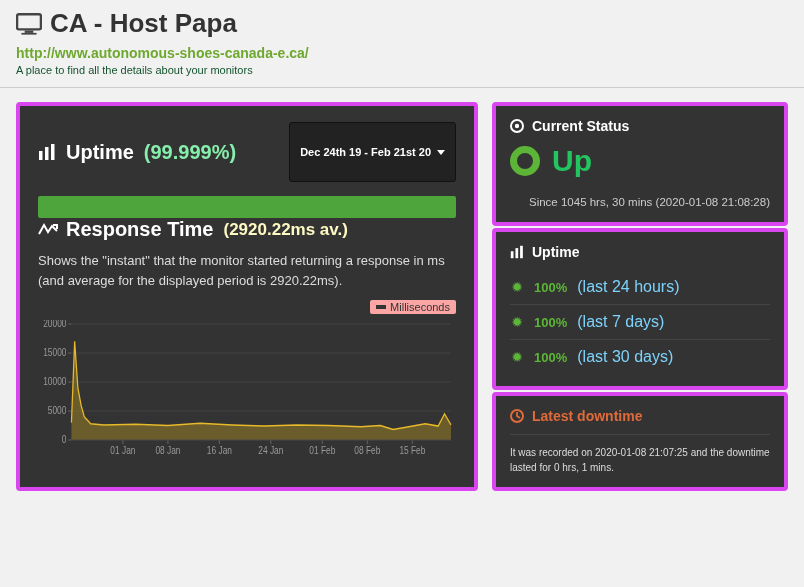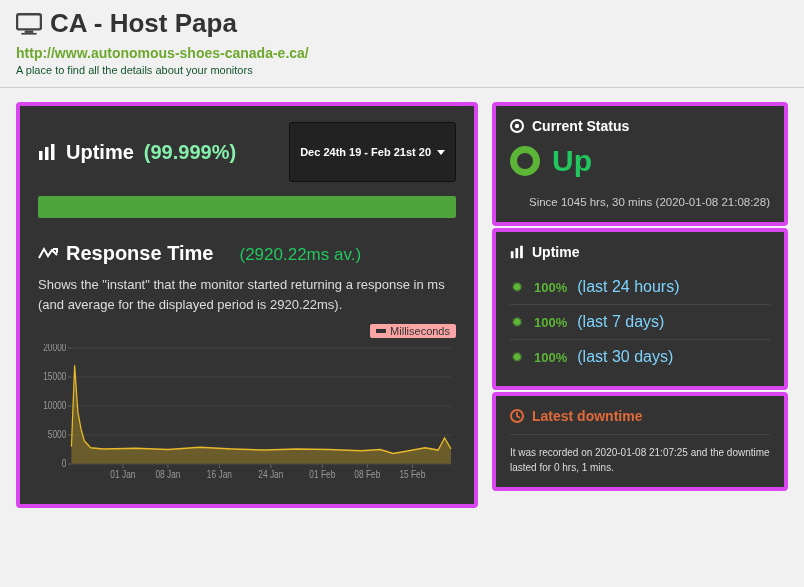--- a/index.html
+++ b/index.html
@@ -96,34 +96,33 @@
     border-right: 4px solid transparent;
     border-top: 5px solid #fff;
   }
   .uptime-bar {
     margin-top: 14px;
     height: 22px;
     background: #4da53b;
     border-radius: 2px;
   }
   .resp-head {
-    margin-top: 24px;
-    display: flex;
-    align-items: flex-end;
-    gap: 26px;
+    display: flex;
+    align-items: center;
+    gap: 10px;
   }
   .resp-title {
     font-size: 20px;
     font-weight: 700;
     color: #fff;
     display: flex;
     align-items: center;
     gap: 8px;
   }
-  .resp-avg { color: #22c55e; font-weight: 400; font-size: 17px; }
+  .resp-avg { color: #fef9c3; font-weight: 700; font-size: 17px; }
   .resp-desc {
     margin-top: 10px;
     font-size: 13px;
     color: #ddd;
     line-height: 1.5;
   }
   .legend-row {
     display: flex;
     justify-content: flex-end;
     margin-top: 10px;

